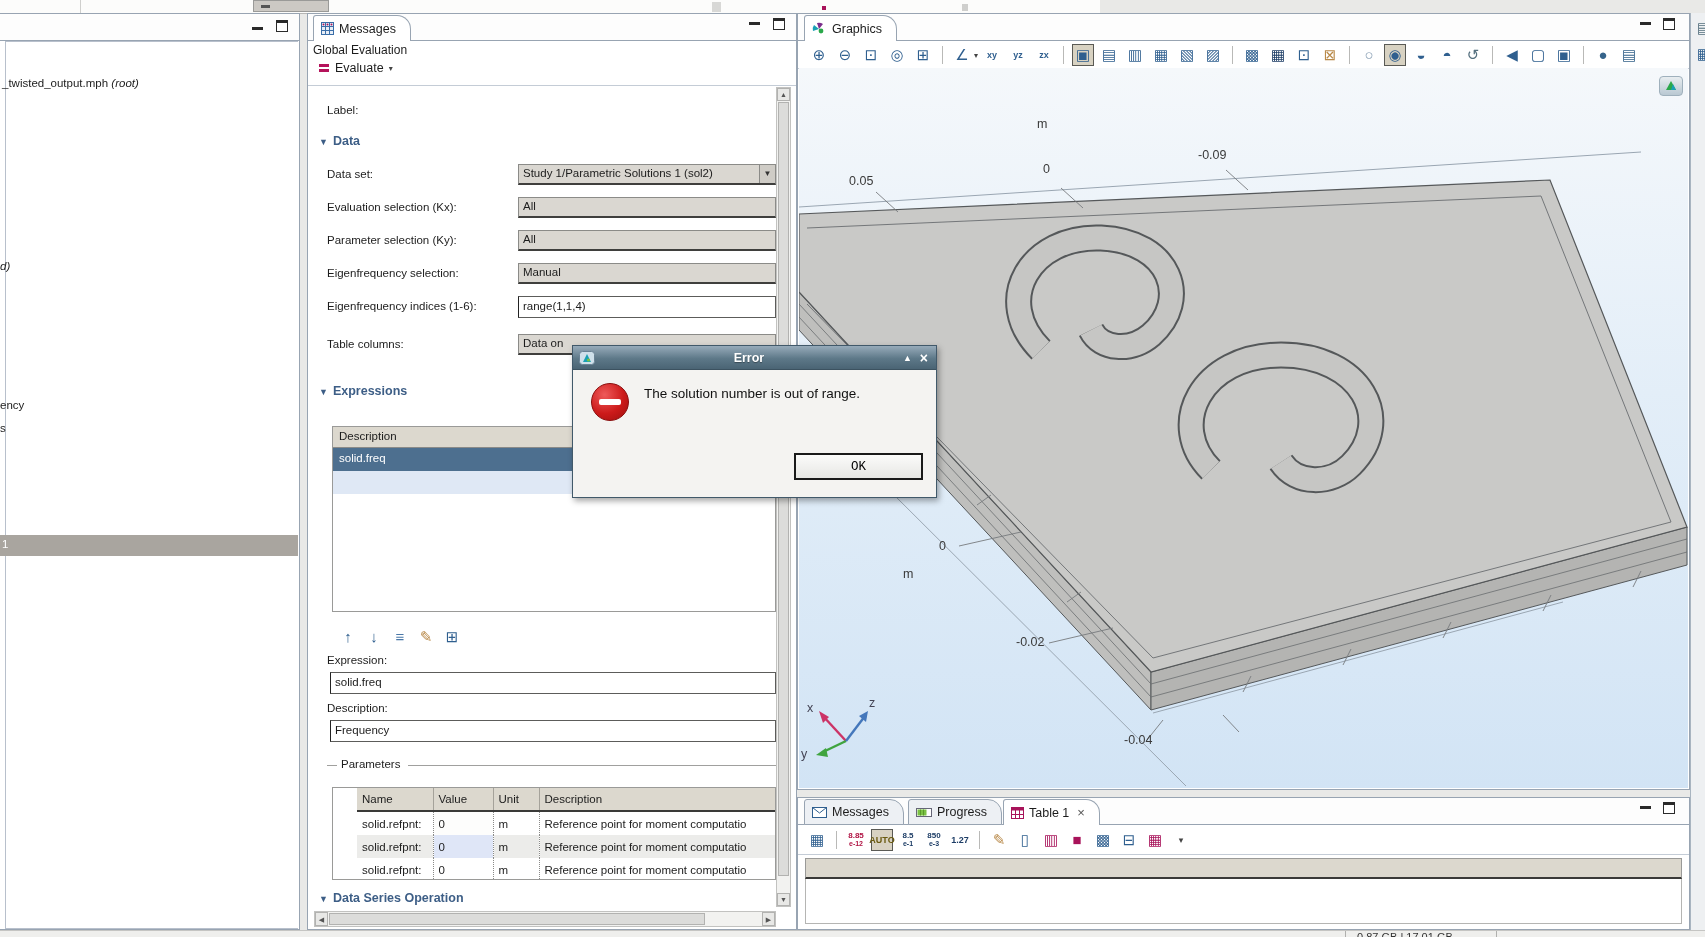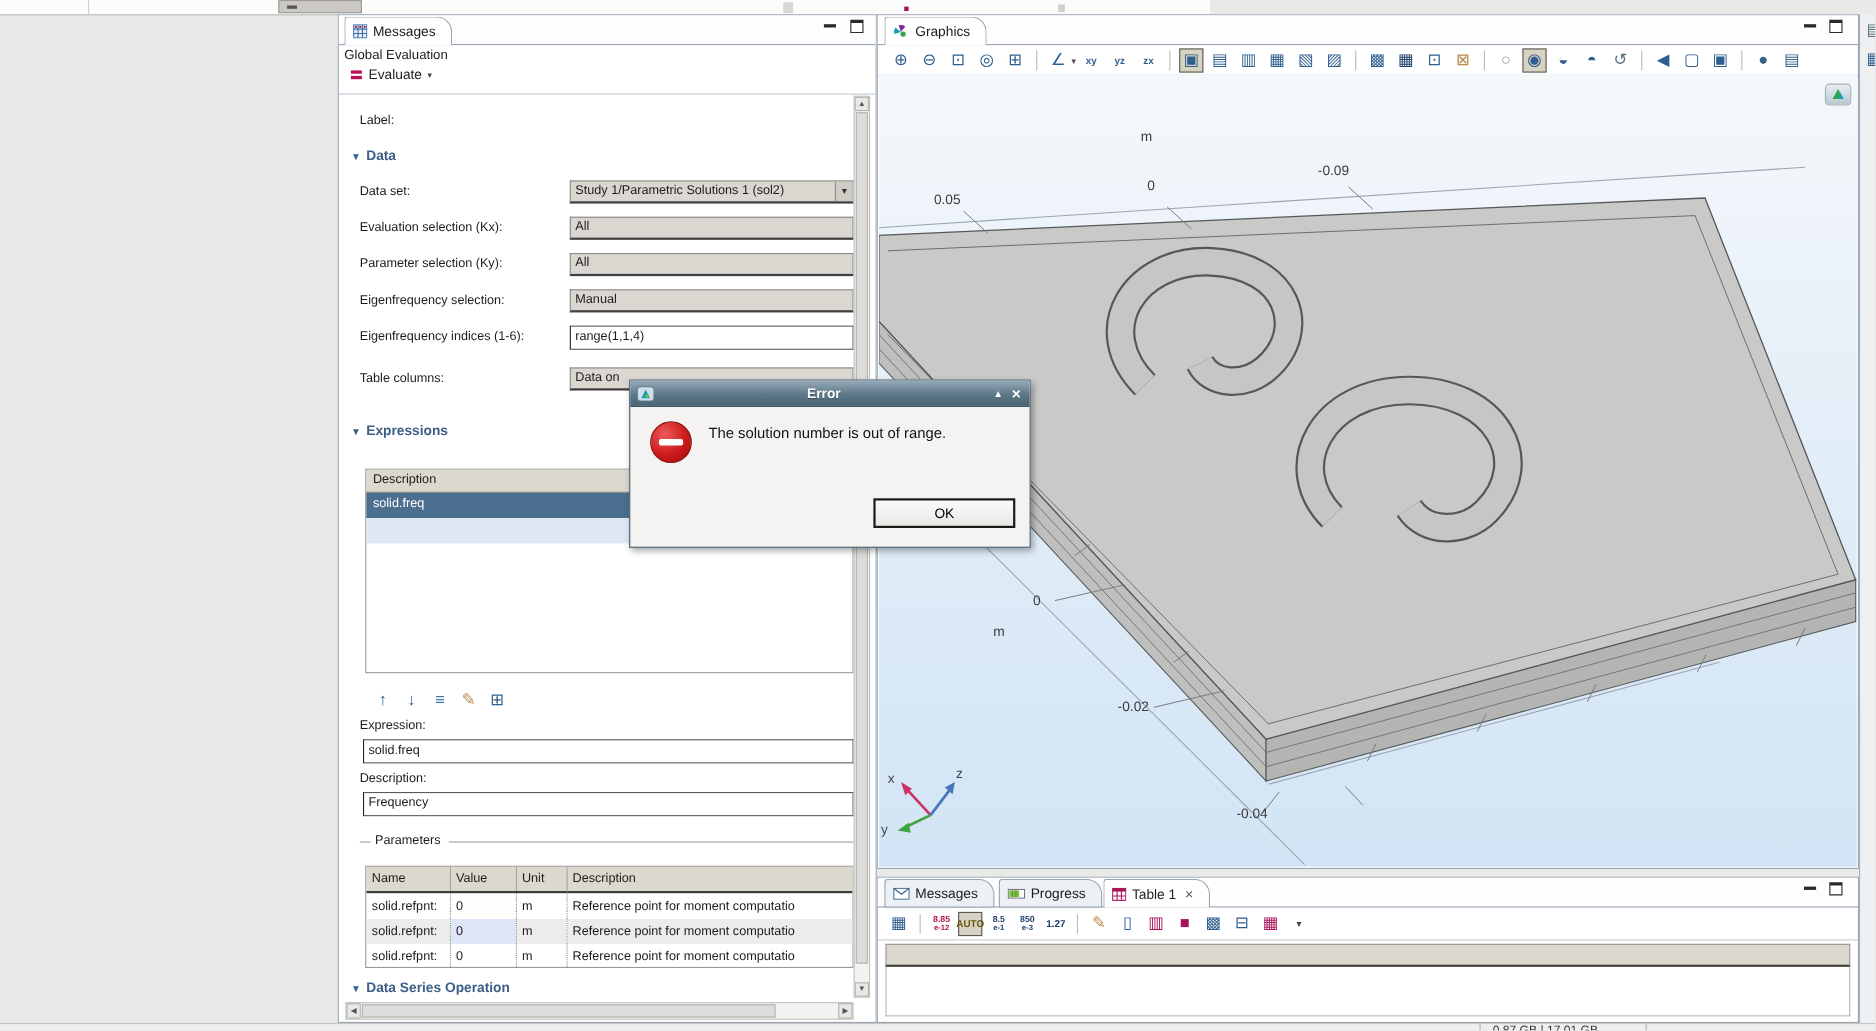--- a/index.html
+++ b/index.html
@@ -67,20 +67,33 @@
   <div class="abs" style="left:0;top:0;width:1100px;height:13px;background:#fcfcfb;border-bottom:1px solid #b5b5b3;">
     <div class="abs" style="left:80px;top:0;width:1px;height:13px;background:#cfcfcd;"></div>
     <div class="abs" style="left:253px;top:0;width:76px;height:12px;background:#ccc9c4;border:1px solid #9a9a98;box-sizing:border-box;">
       <div class="abs" style="left:7px;top:4px;width:9px;height:3px;background:#555;"></div>
     </div>
     <div class="abs" style="left:712px;top:2px;width:9px;height:10px;background:#d8d8d6;"></div>
     <div class="abs" style="left:822px;top:6px;width:4px;height:4px;background:#a8135a;"></div>
     <div class="abs" style="left:962px;top:4px;width:6px;height:7px;background:#cfcfcd;"></div>
   </div>
 
+  <div class="panel" style="left:0;top:13px;width:300px;height:917px;border-left:none;">
+    <div class="phead"></div>
+    <div class="btn-min" style="left:252px;top:13px;"></div>
+    <div class="btn-max" style="left:276px;top:6px;"></div>
+    <div class="abs" style="left:5px;top:27px;width:293px;height:888px;background:#fff;border:1px solid #b8c0cc;border-right:none;box-sizing:border-box;"></div>
+    <div class="abs" style="left:2px;top:63px;white-space:nowrap;font-size:11.5px;">
+      <span>_twisted_output.mph </span><span style="font-style:italic;">(root)</span>
+    </div>
+    <div class="abs" style="left:0;top:246px;font-style:italic;">d)</div>
+    <div class="abs" style="left:0;top:385px;">ency</div>
+    <div class="abs" style="left:0;top:408px;">s</div>
+    <div class="abs" style="left:0;top:521px;width:298px;height:21px;background:#a9a59f;color:#fff;padding:3px 0 0 2px;box-sizing:border-box;">1</div>
+  </div>
 
   <div class="panel" style="left:307px;top:13px;width:490px;height:917px;">
     <div class="phead"></div>
     <div class="tab" style="left:5px;">
       <svg class="ticon" width="13" height="13" viewBox="0 0 13 13">
         <rect x="0.5" y="0.5" width="12" height="12" fill="#e8eef6" stroke="#3a6ea8"></rect>
         <line x1="0.5" y1="4.5" x2="12.5" y2="4.5" stroke="#3a6ea8"></line>
           <line x1="0.5" y1="8.5" x2="12.5" y2="8.5" stroke="#3a6ea8"></line>
         <line x1="4.5" y1="0.5" x2="4.5" y2="12.5" stroke="#3a6ea8"></line>
           <line x1="8.5" y1="0.5" x2="8.5" y2="12.5" stroke="#3a6ea8"></line>
@@ -146,21 +159,21 @@
 
     <div class="flabel" style="left:19px;top:640px;">Expression:</div>
     <div class="tinput" style="left:22px;top:658px;width:446px;">solid.freq</div>
     <div class="flabel" style="left:19px;top:688px;">Description:</div>
     <div class="tinput" style="left:22px;top:706px;width:446px;">Frequency</div>
 
     <div class="abs" style="left:19px;top:751px;width:10px;height:1px;background:#a0a09e;"></div>
     <div class="abs" style="left:33px;top:744px;font-size:11.5px;">Parameters</div>
     <div class="abs" style="left:100px;top:751px;width:368px;height:1px;background:#a0a09e;"></div>
 
-    <div class="abs" style="left:24px;top:773px;width:444px;height:93px;overflow:hidden;border:1px solid #9a9a98;box-sizing:border-box;background:#fff;">
+    <div class="abs" style="left:24px;top:773px;width:444px;height:93px;overflow:hidden;border:1px solid #9a9a98;box-sizing:border-box;background:#fff;padding-left:24px;">
       <table class="ptab">
         <colgroup>
             <col style="width:76px">
             <col style="width:60px">
             <col style="width:46px">
             <col>
           </colgroup>
         <thead>
             <tr>
           <th>Name</th>
@@ -420,16 +433,16 @@
       <span style="flex:1;text-align:center;font-weight:bold;font-size:12.5px;text-shadow:0 1px 1px rgba(0,0,0,.35);">Error</span>
       <span style="font-size:9px;margin-right:8px;cursor:pointer;">▲</span>
       <span style="font-size:14px;font-weight:bold;margin-right:8px;cursor:pointer;">×</span>
     </div>
     <div style="position:absolute;left:18px;top:37px;width:38px;height:38px;border-radius:50%;
                 background:radial-gradient(circle at 35% 30%, #ee5a5a, #cc1a1a 55%, #9e0f0f);border:1px solid #8a0c0c;box-sizing:border-box;">
       <div style="position:absolute;left:7px;top:15px;width:22px;height:6px;background:#fff;border-radius:2px;"></div>
     </div>
     <div style="position:absolute;left:71px;top:40px;width:285px;font-size:13.5px;color:#111;">The solution number is out of range.</div>
     <button style="position:absolute;left:221px;top:107px;width:129px;height:27px;background:linear-gradient(#fbfbfa,#e7e7e4);
-                border:2px solid #1a1a1a;border-radius:0;font-family:Liberation Sans, sans-serif;font-size:12.5px;cursor:pointer;">OK</button>
+                border:2px solid #1a1a1a;border-radius:0;font-family:Liberation Mono, monospace;font-size:12.5px;cursor:pointer;">OK</button>
   </div>
 
 </div>
 
 </body></html>

